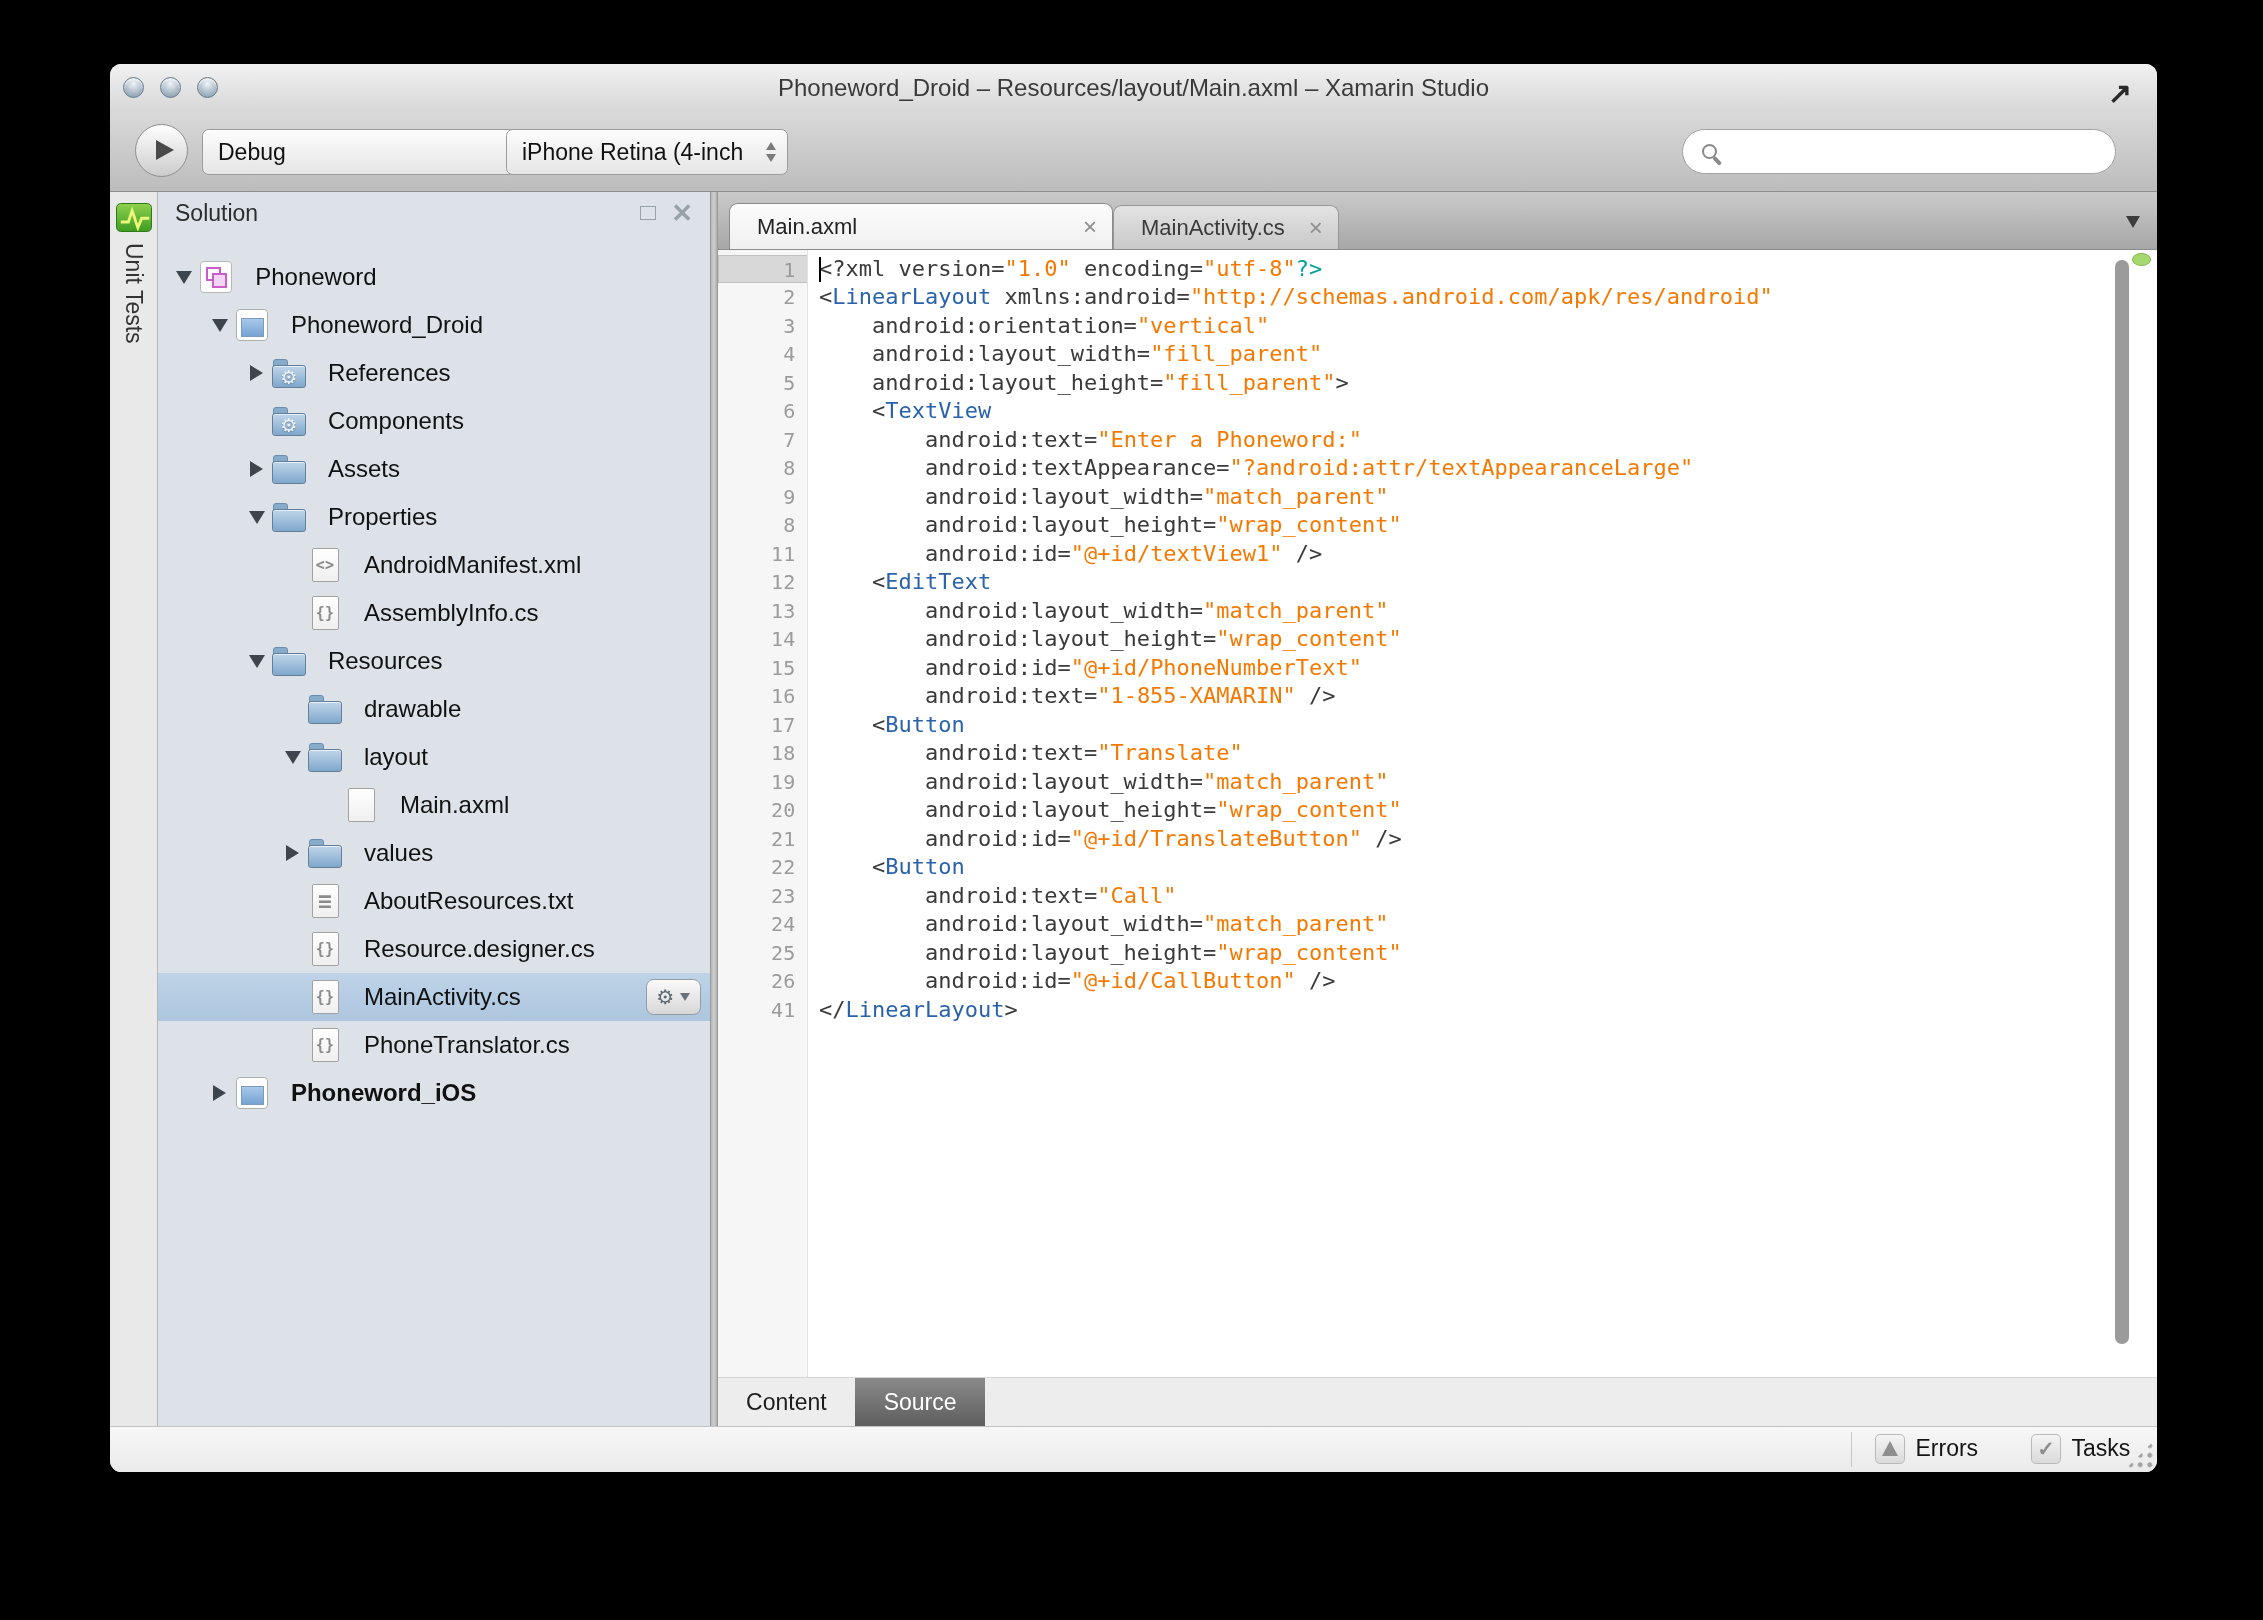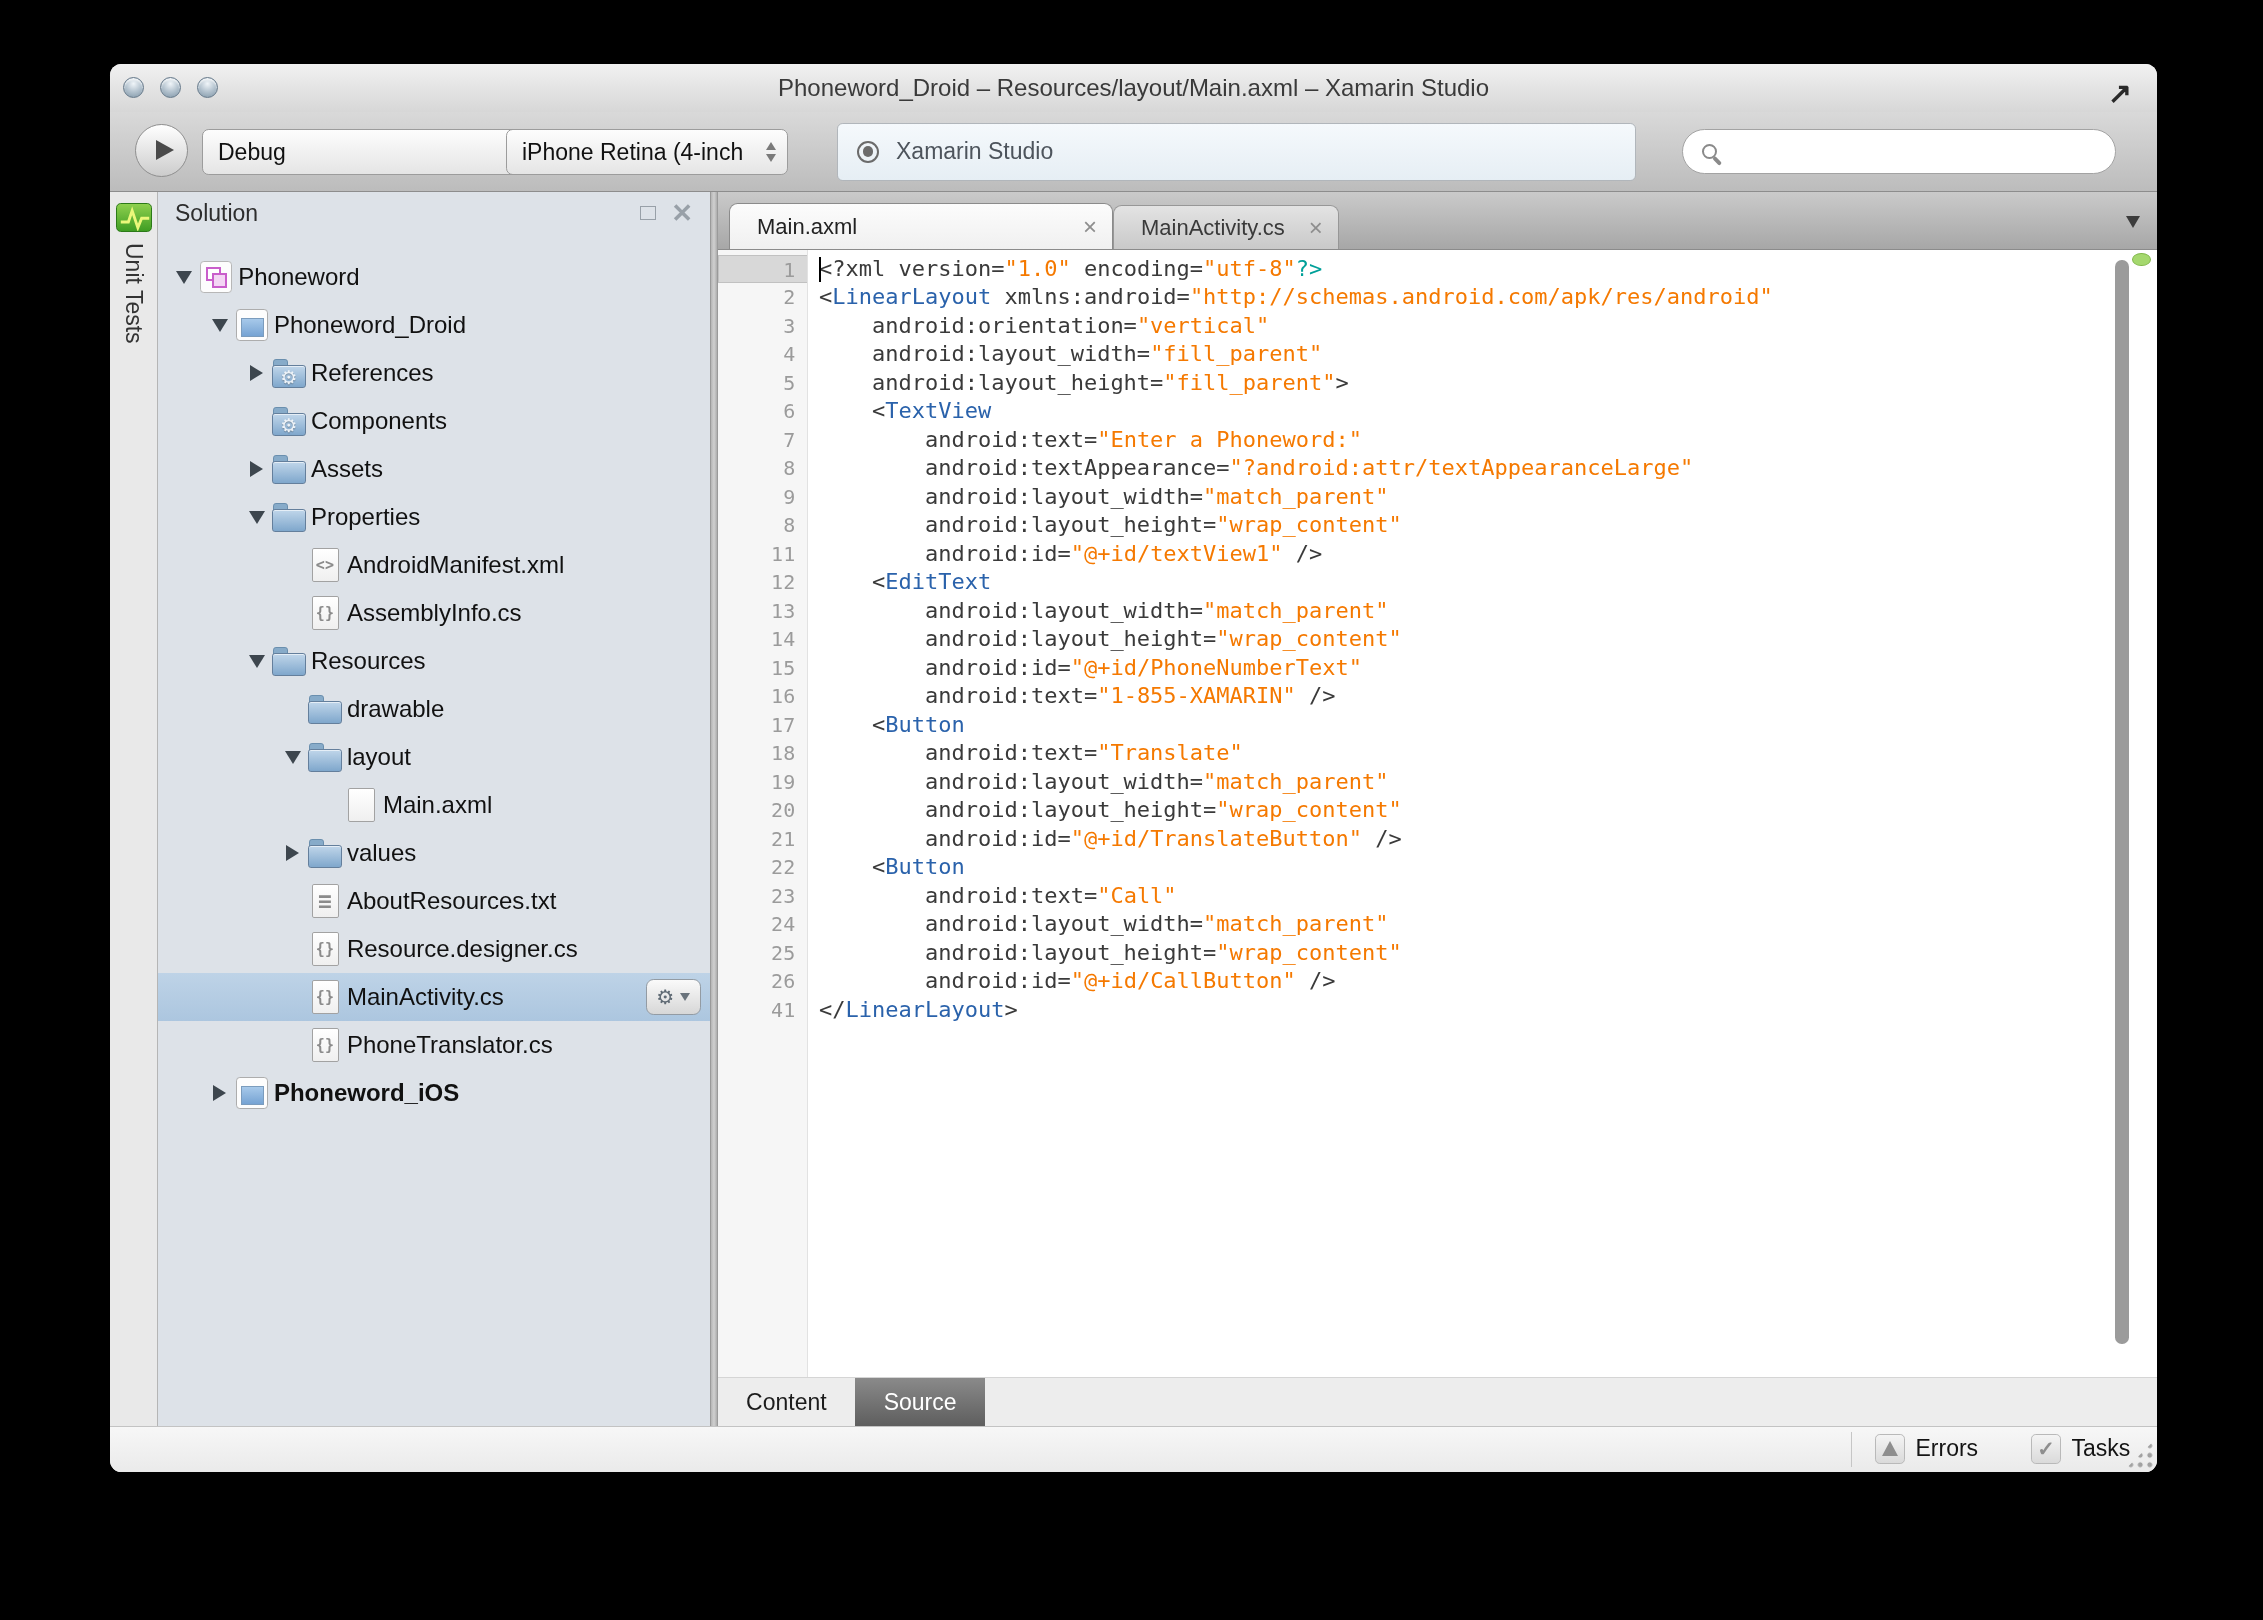--- a/index.html
+++ b/index.html
@@ -63,21 +63,21 @@
   .sb-title{flex:1;}
   .sb-ico-sq{width:16px;height:14.3px;border:1.9px solid #98a0a8;margin-right:15px;flex:none;}
   .sb-ico-x{font-size:26px;color:#98a0a8;font-weight:bold;line-height:1;}
   .tree{flex:1;padding-top:19px;overflow:hidden;}
   .trow{height:48px;display:flex;align-items:center;position:relative;font-size:24px;color:#111;}
   .trow.sel{background:linear-gradient(#bed3e7,#acc6df);}
   .trow.bold .tlabel{font-weight:bold;}
   .arrbox{width:25px;height:25px;flex:none;display:flex;align-items:center;justify-content:center;margin-right:1.9px;}
   .arr.down{width:0;height:0;border-top:13.3px solid #3d464e;border-left:8.6px solid transparent;border-right:8.6px solid transparent;}
   .arr.right{width:0;height:0;border-left:13.3px solid #3d464e;border-top:8.6px solid transparent;border-bottom:8.6px solid transparent;}
-  .tlabel{margin-left:4px;white-space:nowrap;}
+  .tlabel{margin-left:21px;white-space:nowrap;}
 
   .ic{width:36px;height:36px;position:relative;flex:none;}
   .ic .ftab{position:absolute;left:1.9px;top:3.8px;width:15px;height:8.6px;background:#87abc9;
        border:1px solid #6a8fae;border-radius:2.9px 2.9px 0 0;}
   .ic .fbody{position:absolute;left:1px;top:9.5px;right:1px;bottom:2.9px;border-radius:2.9px;
        background:linear-gradient(#c0d6ea,#7fa7cc);border:1px solid #647f9c;
        box-shadow:inset 0 1px 0 rgba(255,255,255,.6);}
   .ic .fg{position:absolute;left:0;top:8.6px;right:0;bottom:0;display:flex;align-items:center;justify-content:center;
        font-size:19px;color:#eef3f8;z-index:2;text-shadow:0 1px 1px rgba(0,0,0,.3);}
   .ic .page{position:absolute;left:4.8px;top:1px;width:27px;height:34px;border-radius:1.9px;
@@ -179,24 +179,20 @@
           <span class="stup"></span>
           <span class="stdn"></span>
         </span>
     </div>
     <div class="dd" id="dd-device">
       <span class="dd-label">iPhone Retina (4-inch</span>
       <span class="steppers">
           <span class="stup"></span>
           <span class="stdn"></span>
         </span>
-    </div>
-    <div class="status-pill">
-      <span class="target"></span>
-      <span class="status-text">Xamarin Studio</span>
     </div>
     <div class="search">
       <span class="mag"></span>
       <input value="" style="">
     </div>
   </div>
 
   <div class="main">
 
     <div class="dock">

